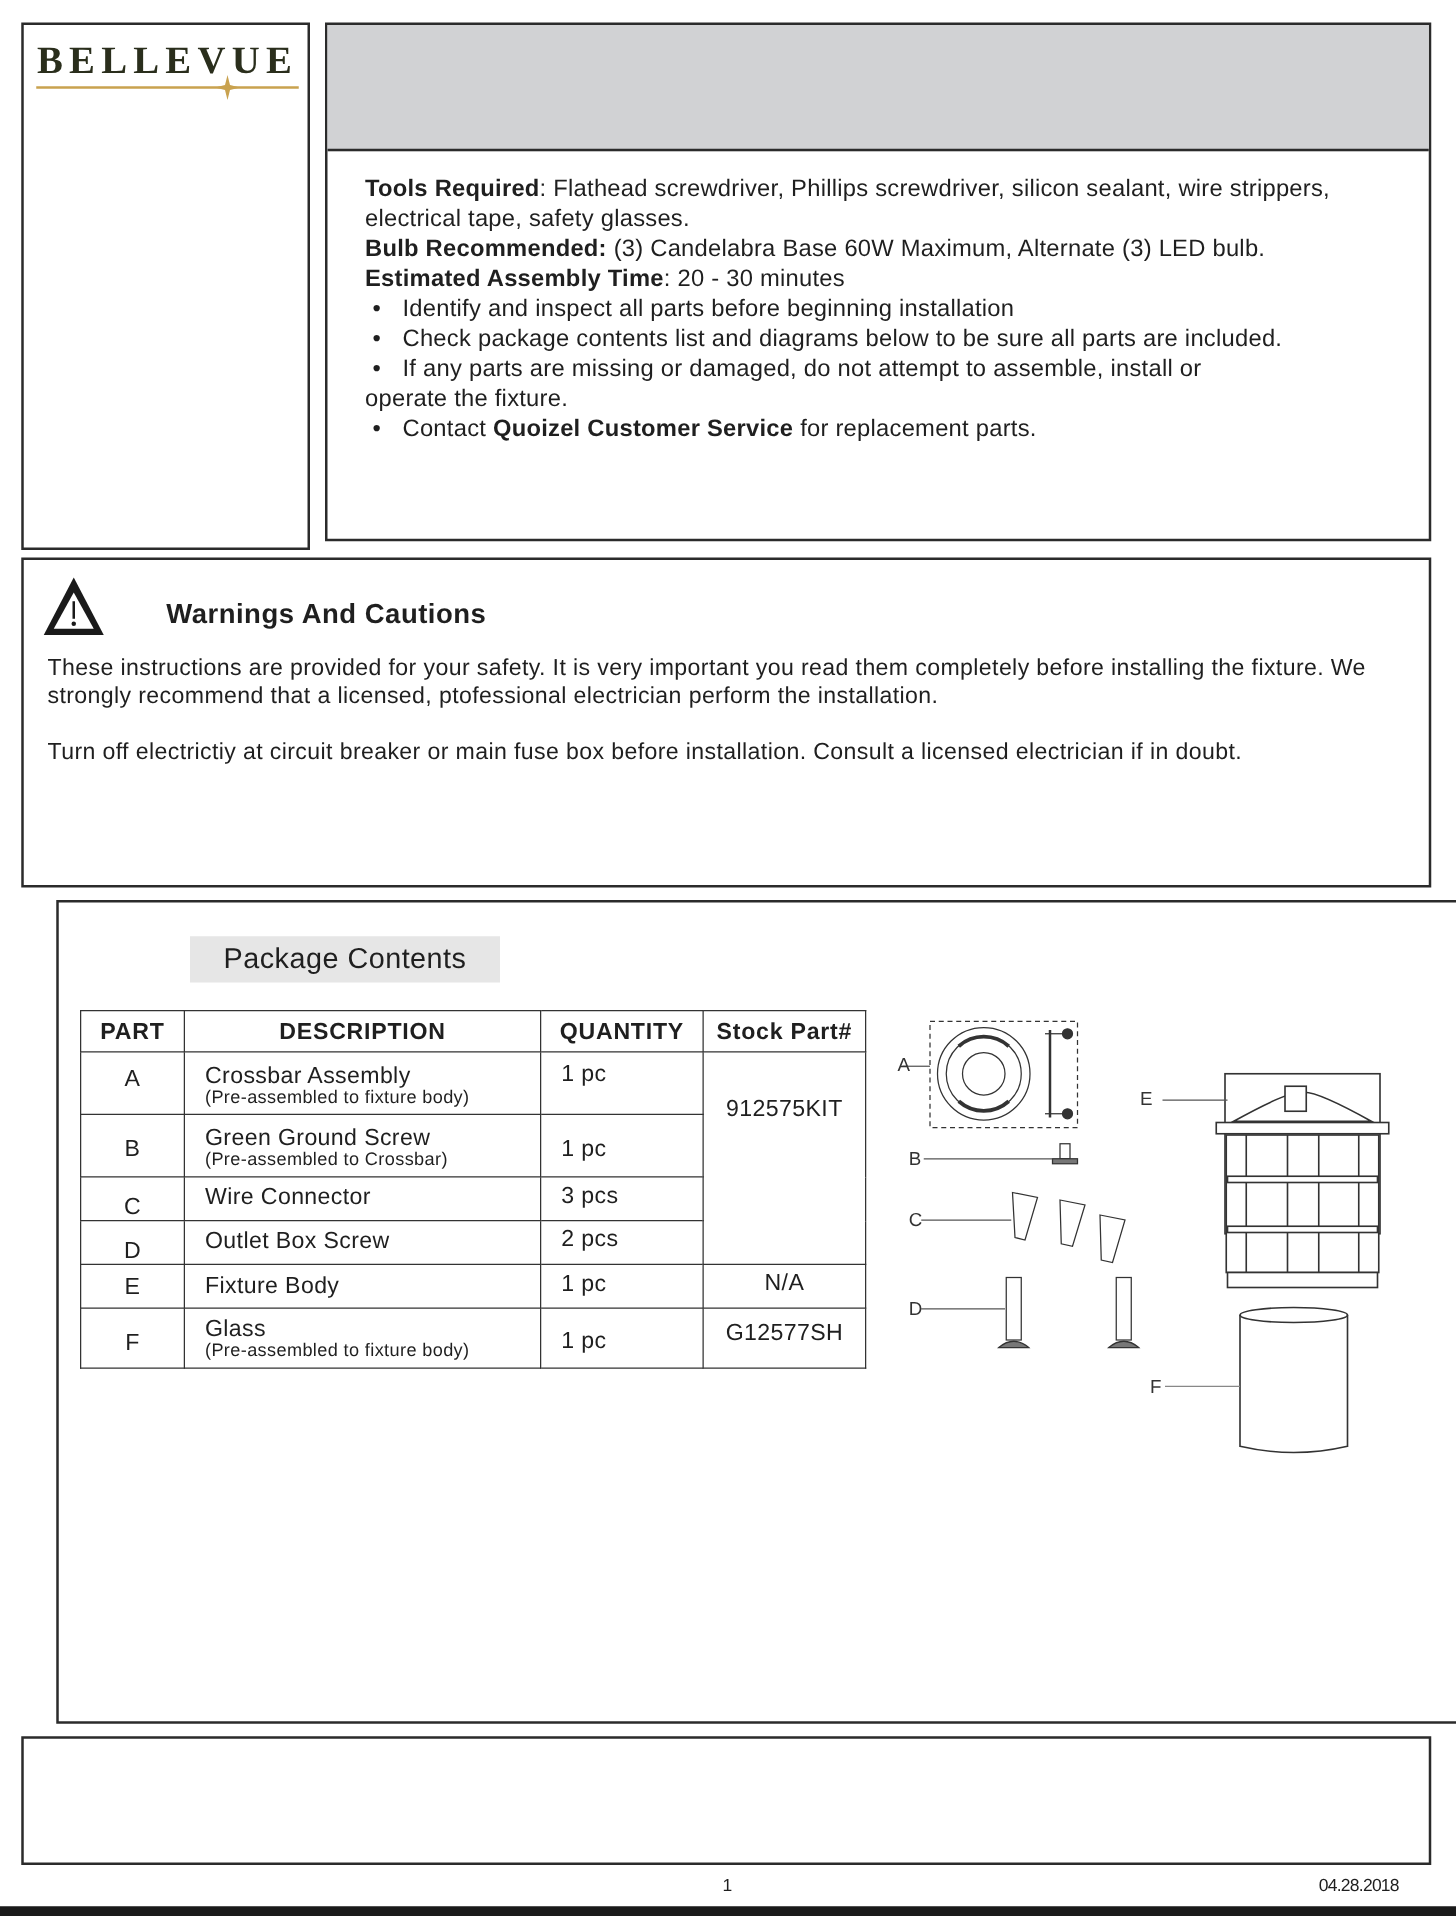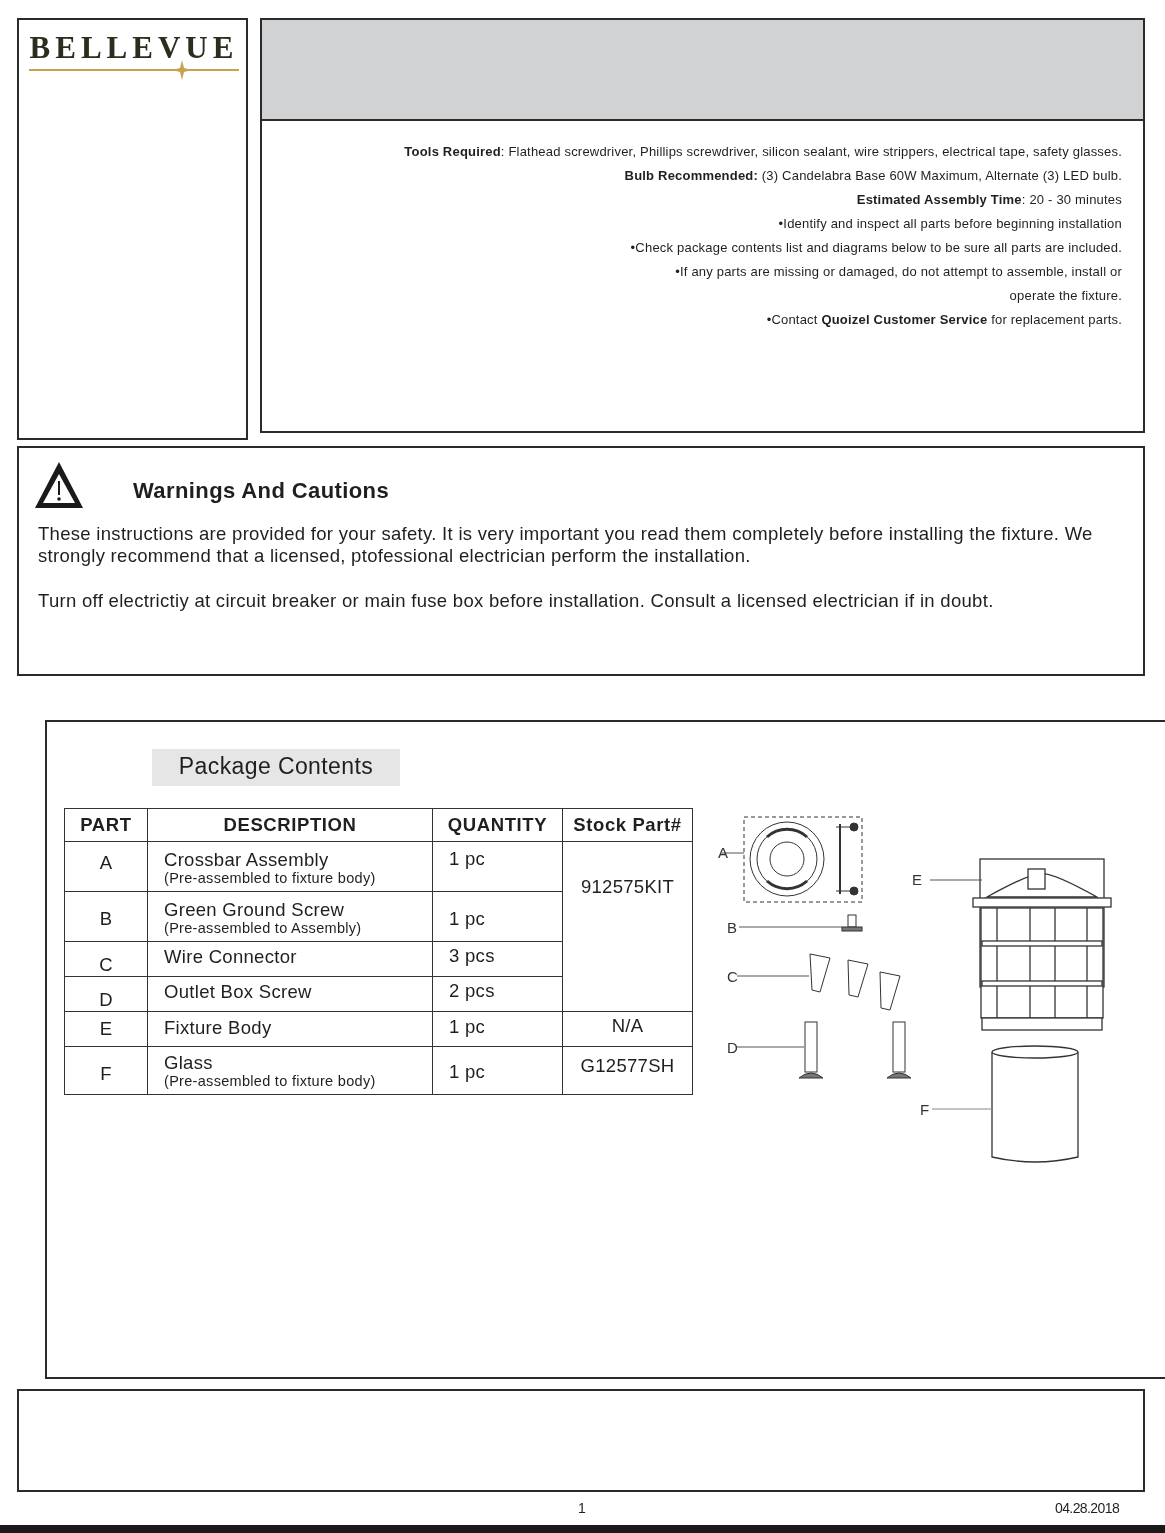--- a/index.html
+++ b/index.html
@@ -12,28 +12,28 @@
 
     
     #logo-box { left: 17px; top: 18px; width: 231px; height: 422px; }
     .logo-word { position: absolute; left: 10px; top: 10px; width: 210px; font-family: "Liberation Serif", serif; font-size: 31px; font-weight: bold; letter-spacing: 5px; color: #2a2e1c; text-align: center; }
     .logo-line { position: absolute; left: 10px; top: 49px; width: 210px; height: 2px; background: #c9a24f; }
     .logo-star { position: absolute; left: 153px; top: 40px; width: 20px; height: 20px; }
 
     
     #header-box { left: 260px; top: 18px; width: 885px; height: 415px; }
     .header-band { position: absolute; left: 0; top: 0; width: 100%; height: 101px; background: #d1d2d4; border-bottom: 2px solid #2b2b2b; }
-    .header-text { position: absolute; left: 30px; top: 120px; width: 830px; font-size: 13px; line-height: 24px; letter-spacing: 0.2px; text-align: right; }
+    .header-text { position: absolute; left: 30px; top: 120px; width: 830px; font-size: 19px; line-height: 24px; letter-spacing: 0.2px; }
     .header-text p { margin: 0; }
     .header-text b { font-weight: bold; }
     .bullet { padding-left: 6px; }
     .bullet .dot { display: inline-block; width: 24px; }
 
     
-    #warn-box { left: 17px; top: 446px; width: 1128px; height: 230px; }
+    #warn-box { left: 17px; top: 446px; width: 1128px; height: 264px; }
     .warn-icon { position: absolute; left: 14px; top: 12px; width: 52px; height: 50px; }
     .warn-title { position: absolute; left: 114px; top: 30px; font-size: 22px; font-weight: bold; letter-spacing: 0.4px; }
     .warn-paras { position: absolute; left: 19px; top: 75px; width: 1100px; font-size: 18.5px; line-height: 22px; letter-spacing: 0.3px; }
     .warn-paras p { margin-bottom: 23px; }
 
     
     #pkg-box { left: 17px; top: 720px; width: 1128px; height: 659px; margin-left: 28px; }
     .pkg-title { position: absolute; left: 105px; top: 27px; width: 248px; height: 37px; background: #e6e6e6; font-size: 23px; line-height: 34px; text-align: center; letter-spacing: 0.4px; }
 
     table.parts { position: absolute; left: 17px; top: 86px; border-collapse: collapse; font-size: 18.5px; letter-spacing: 0.3px; }
@@ -110,21 +110,21 @@
       <th class="c-stock">Stock Part#</th>
     </tr>
     <tr style="height:50px">
       <td class="c-part">A</td>
       <td class="c-desc"><span>Crossbar Assembly</span><span class="sub">(Pre-assembled to fixture body)</span></td>
       <td class="c-qty">1 pc</td>
       <td class="c-stock" rowspan="4" style="vertical-align:middle; padding-bottom:80px;">912575KIT</td>
     </tr>
     <tr style="height:50px">
       <td class="c-part" style="padding-top:16px">B</td>
-      <td class="c-desc"><span>Green Ground Screw</span><span class="sub">(Pre-assembled to Assembly)</span></td>
+      <td class="c-desc"><span>Green Ground Screw</span><span class="sub">(Pre-assembled to Crossbar)</span></td>
       <td class="c-qty" style="padding-top:16px">1 pc</td>
     </tr>
     <tr style="height:33px">
       <td class="c-part" style="padding-top:12px">C</td>
       <td class="c-desc" style="padding-top:5px"><span>Wire Connector</span></td>
       <td class="c-qty" style="padding-top:3px">3 pcs</td>
     </tr>
     <tr style="height:33px">
       <td class="c-part" style="padding-top:12px">D</td>
       <td class="c-desc" style="padding-top:5px"><span>Outlet Box Screw</span></td>

